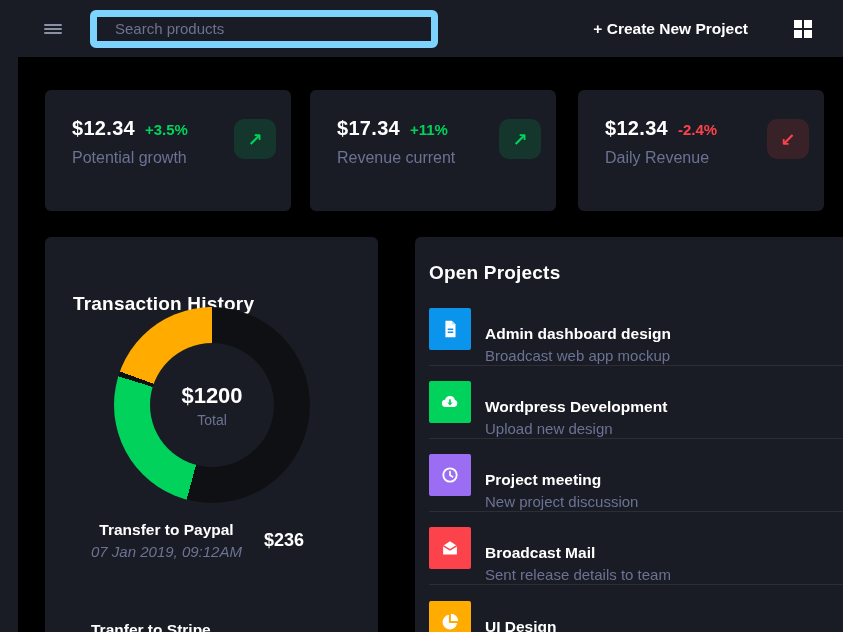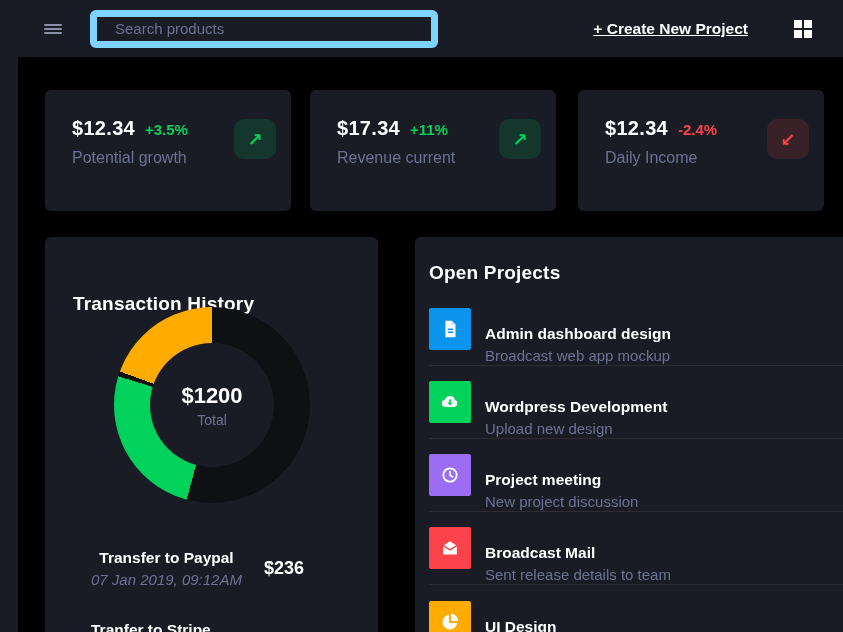--- a/index.html
+++ b/index.html
@@ -13,21 +13,21 @@
   .topbar { position:absolute; top:0; left:0; width:843px; height:57px;
     display:flex; align-items:center; background:#191c24; z-index:2; }
   .hamburger { margin-left:44px; width:18px; cursor:pointer; }
   .hamburger span { display:block; height:2px; background:#8a90a5; margin:2px 0; border-radius:1px; }
   .search-box { margin-left:28px; width:348px; height:38px; background:transparent;
     border:7px solid #7dd3fc; border-radius:6px; color:#d6d9e4; font-size:15px;
     padding:0 18px; outline:none; font-family:"Liberation Sans", sans-serif; }
   .search-box::placeholder { color:#6c7293; }
   .tb-spacer { flex:1; }
   .create-btn { background:none; border:none; color:#fff; font-weight:700; font-size:15.5px;
-    font-family:"Liberation Sans", sans-serif; cursor:pointer; margin-right:46px;text-decoration:underline; }
+    font-family:"Liberation Sans", sans-serif; cursor:pointer; margin-right:46px; }
   .grid-icon { display:grid; grid-template-columns:8px 8px; grid-template-rows:8px 8px;
     gap:2px; margin-right:31px; cursor:pointer; }
   .grid-icon i { background:#fff; }
   
   .content { position:absolute; left:18px; top:57px; width:825px; height:575px;
     background:#000; overflow:hidden; }
   .card { position:absolute; background:#191c24; border-radius:6px; }
   
   .stat { width:246px; height:121px; top:33px; padding:27px 0 0 27px; }
   .stat-row { display:flex; align-items:baseline; }
@@ -48,21 +48,21 @@
   .tx-card .card-title { position:absolute; left:28px; top:11px;margin-top:45px; }
   .donut { position:absolute; left:69px; top:70px; width:196px; height:196px;
     border-radius:50%; }
   .donut-hole { position:absolute; left:36px; top:36px; width:124px; height:124px;
     border-radius:50%; background:#191c24; display:flex; flex-direction:column;
     align-items:center; justify-content:center; }
   .donut-value { font-size:22px; font-weight:700; }
   .donut-label { font-size:14px; color:#6c7293; margin-top:3px; }
   .tx-row { position:absolute; left:0; width:333px; display:flex;
     align-items:center; justify-content:space-between; padding:0 74px 0 46px; }
-  .tx-row.r0 { top:312px; } .tx-row.r1 { top:384px; }
+  .tx-row.r0 { top:284px; } .tx-row.r1 { top:384px; }
   .tx-meta { text-align:center; }
   .tx-name { font-size:15.5px; font-weight:700; }
   .tx-date { font-size:15px; color:#6c7293; margin-top:4px; white-space:nowrap;font-style:italic; }
   .tx-amount { font-size:18px; font-weight:700; }
   
   .proj-card { left:397px; top:180px; width:450px; height:480px; }
   .proj-card .card-title { position:absolute; left:14px; top:25px; }
   .proj-list { position:absolute; top:56px; left:0; right:0; }
   .p-row { display:flex; align-items:center; height:73px; margin-left:14px;
     border-bottom:1px solid #2c2e33; cursor:pointer; }
@@ -116,21 +116,21 @@
       </div>
       <div class="stat-label">Revenue current</div>
       <div class="trend-chip up"></div>
     </div>
 
     <div class="card stat" style="left:560px">
       <div class="stat-row">
         <span class="stat-value">$12.34</span>
         <span class="stat-delta down-txt">-2.4%</span>
       </div>
-      <div class="stat-label">Daily Income</div>
+      <div class="stat-label">Daily Revenue</div>
       <div class="trend-chip down"></div>
     </div>
 
     <div class="card tx-card">
       <div class="card-title">Transaction History</div>
       <div class="donut" style="background: conic-gradient(rgb(14, 16, 20) 0deg, rgb(14, 16, 20) 195deg, rgb(0, 210, 91) 195deg, rgb(0, 210, 91) 287deg, rgb(14, 16, 20) 287deg, rgb(14, 16, 20) 290deg, rgb(255, 171, 0) 290deg, rgb(255, 171, 0) 360deg);">
         <div class="donut-hole">
           <div class="donut-value">$1200</div>
           <div class="donut-label">Total</div>
         </div>

